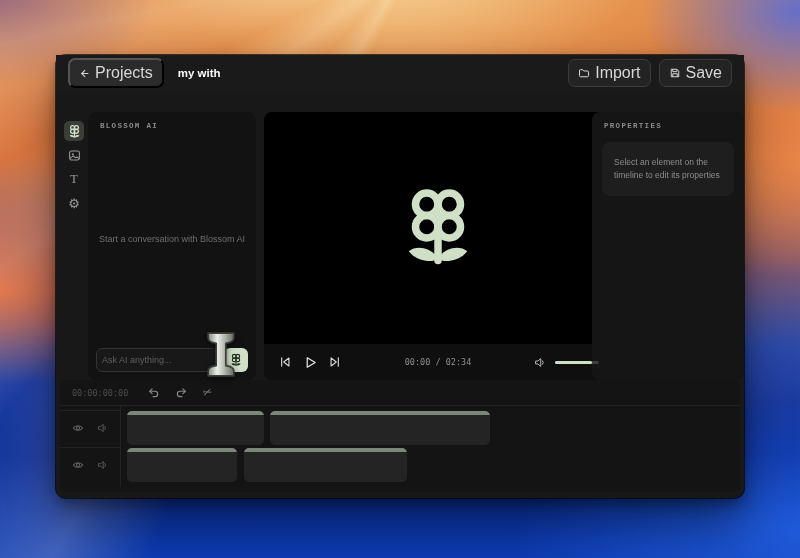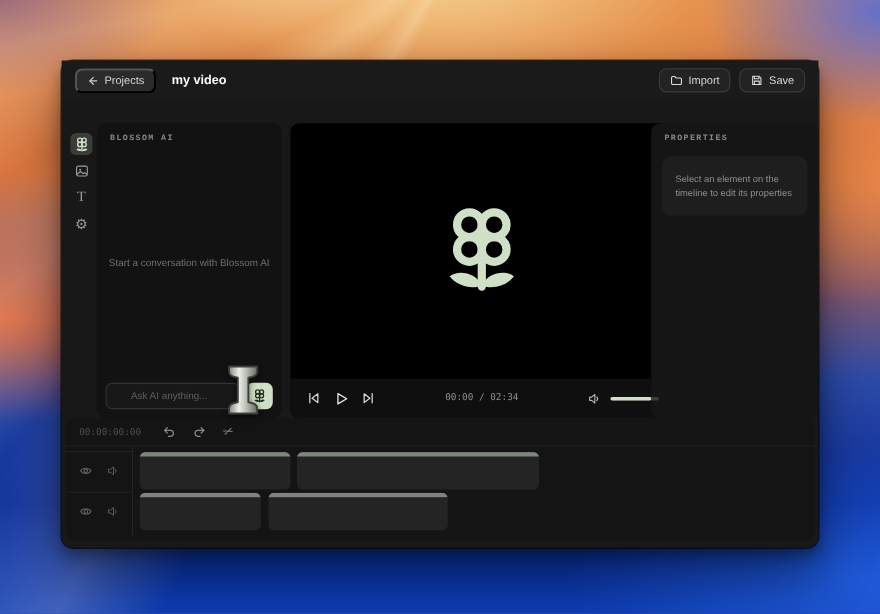--- a/index.html
+++ b/index.html
@@ -49,21 +49,21 @@
     position:absolute; left:0; right:0; text-align:center;
     font-size:8.5px; font-weight:700; color:#8f8f8f; letter-spacing:.2px;
   }
   
   .toolbar {
     height:36px; background:#1a1a1a; display:flex; align-items:center;
     padding:0 12px;
   }
   .btn {
     display:inline-flex; align-items:center; gap:5px;
-    font-size:10px; color:#d6d6d6; border-radius:7px;
+    font-size:16px; color:#d6d6d6; border-radius:7px;
     padding:4px 9px; cursor:default; white-space:nowrap;
   }
   .btn-ghost { background:#2b2b2b; }
   .btn-outline { background:#232323; border:1px solid #3c3c3c; }
   .project-title { font-size:11.5px; font-weight:700; color:#fafafa; margin-left:14px; }
   .toolbar-right { margin-left:auto; display:flex; gap:8px; }
   .icn { display:inline-flex; }
   .icn svg { display:block; }
   
   .main { position:absolute; left:0; top:53px; right:0; height:272px; }
@@ -82,21 +82,21 @@
     position:absolute; top:122px; left:0; right:0;
     text-align:center; font-size:9px; color:#6f6f6f;
   }
   .chat-input-row {
     position:absolute; left:8px; right:8px; bottom:8px;
     display:flex; gap:6px; align-items:center;
   }
   .chat-input {
     flex:1; height:24px; min-width:0;
     background:#181818; border:1px solid #343434; border-radius:6px;
-    color:#cfcfcf; font-size:9px; padding:0 22px; outline:none;
+    color:#cfcfcf; font-size:9px; padding:0 5px; outline:none;
     font-family:"Liberation Sans", sans-serif;
   }
   .chat-input::placeholder { color:#5f5f5f; }
   .send-btn {
     width:24px; height:24px; flex:0 0 24px; border:none; border-radius:6px;
     background:var(--accent-mint,#cfe0c6); color:#20301f;
     display:flex; align-items:center; justify-content:center;
   }
   .ibeam-cursor { position:absolute; left:114px; bottom:2px; width:38px; height:47px; z-index:5; filter:drop-shadow(0 2px 3px rgba(0,0,0,.5)); }
   .video-panel {
@@ -195,21 +195,21 @@
   <div class="toolbar">
     <button class="btn btn-ghost">
       <span class="icn">
         <svg width="11" height="11" viewBox="0 0 16 16" fill="none" stroke="#cfcfcf" stroke-width="1.6" stroke-linecap="round" stroke-linejoin="round">
           <path d="M8.5 3.5 L4 8 L8.5 12.5"></path>
             <path d="M4 8 H13"></path>
         </svg>
       </span>
       <span>Projects</span>
     </button>
-    <div class="project-title">my video</div>
+    <div class="project-title">my with</div>
     <div class="toolbar-right">
       <button class="btn btn-outline">
         <span class="icn">
           <svg width="12" height="12" viewBox="0 0 16 16" fill="none" stroke="#dddddd" stroke-width="1.3" stroke-linejoin="round">
             <path d="M2 5 a1.5 1.5 0 0 1 1.5-1.5 h2.6 l1.4 1.8 h5 A1.5 1.5 0 0 1 14 6.8 v4.7 a1.5 1.5 0 0 1 -1.5 1.5 h-9 A1.5 1.5 0 0 1 2 11.5 Z"></path>
           </svg>
         </span>
         <span>Import</span>
       </button>
       <button class="btn btn-outline">

